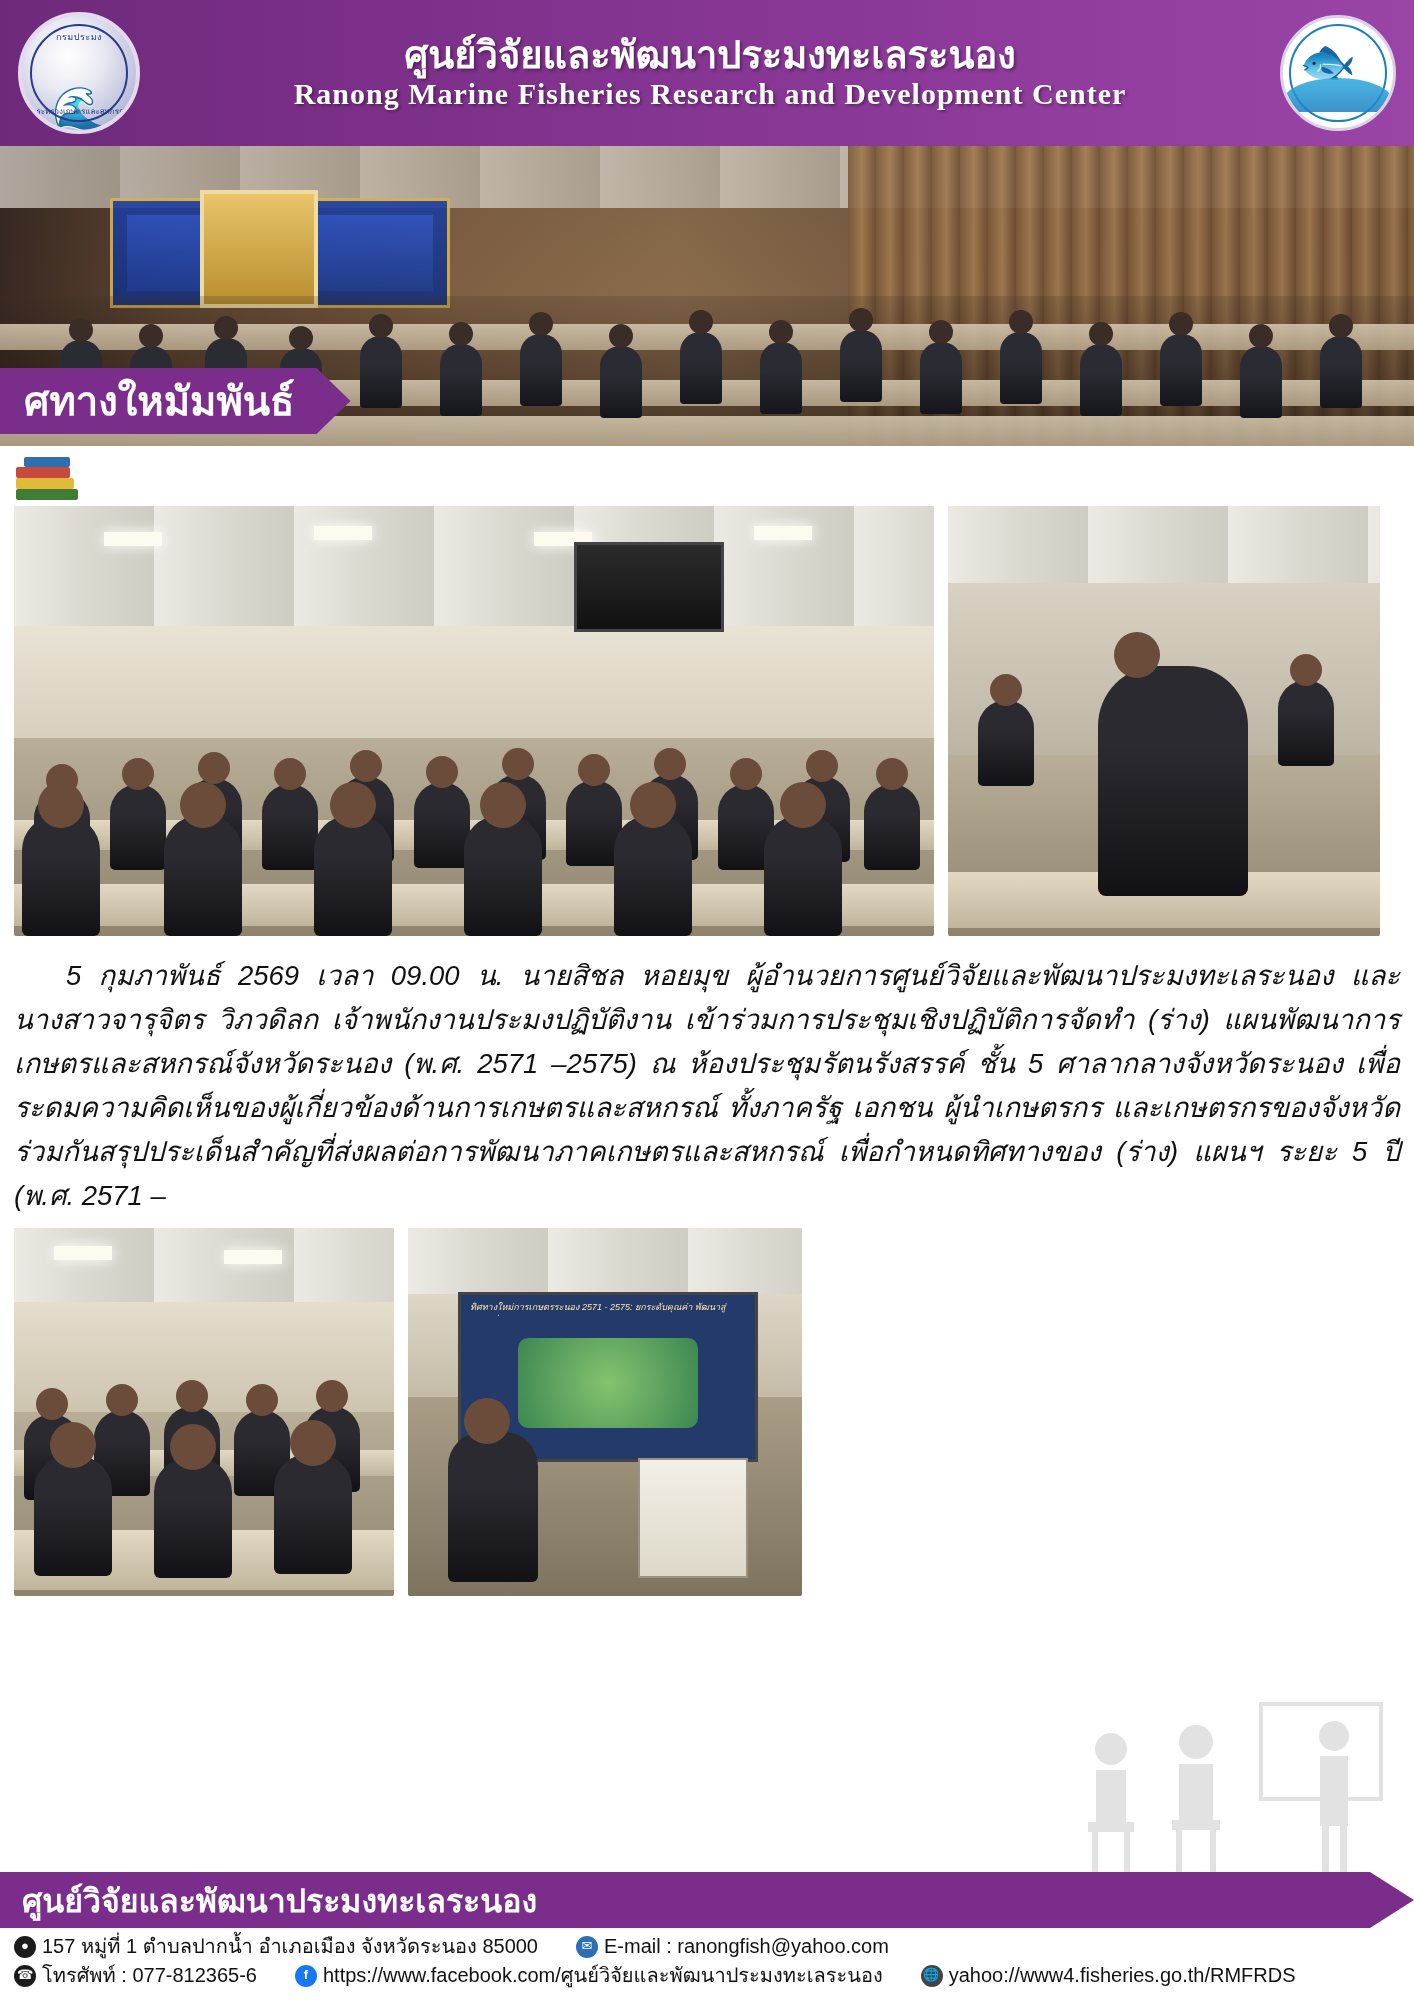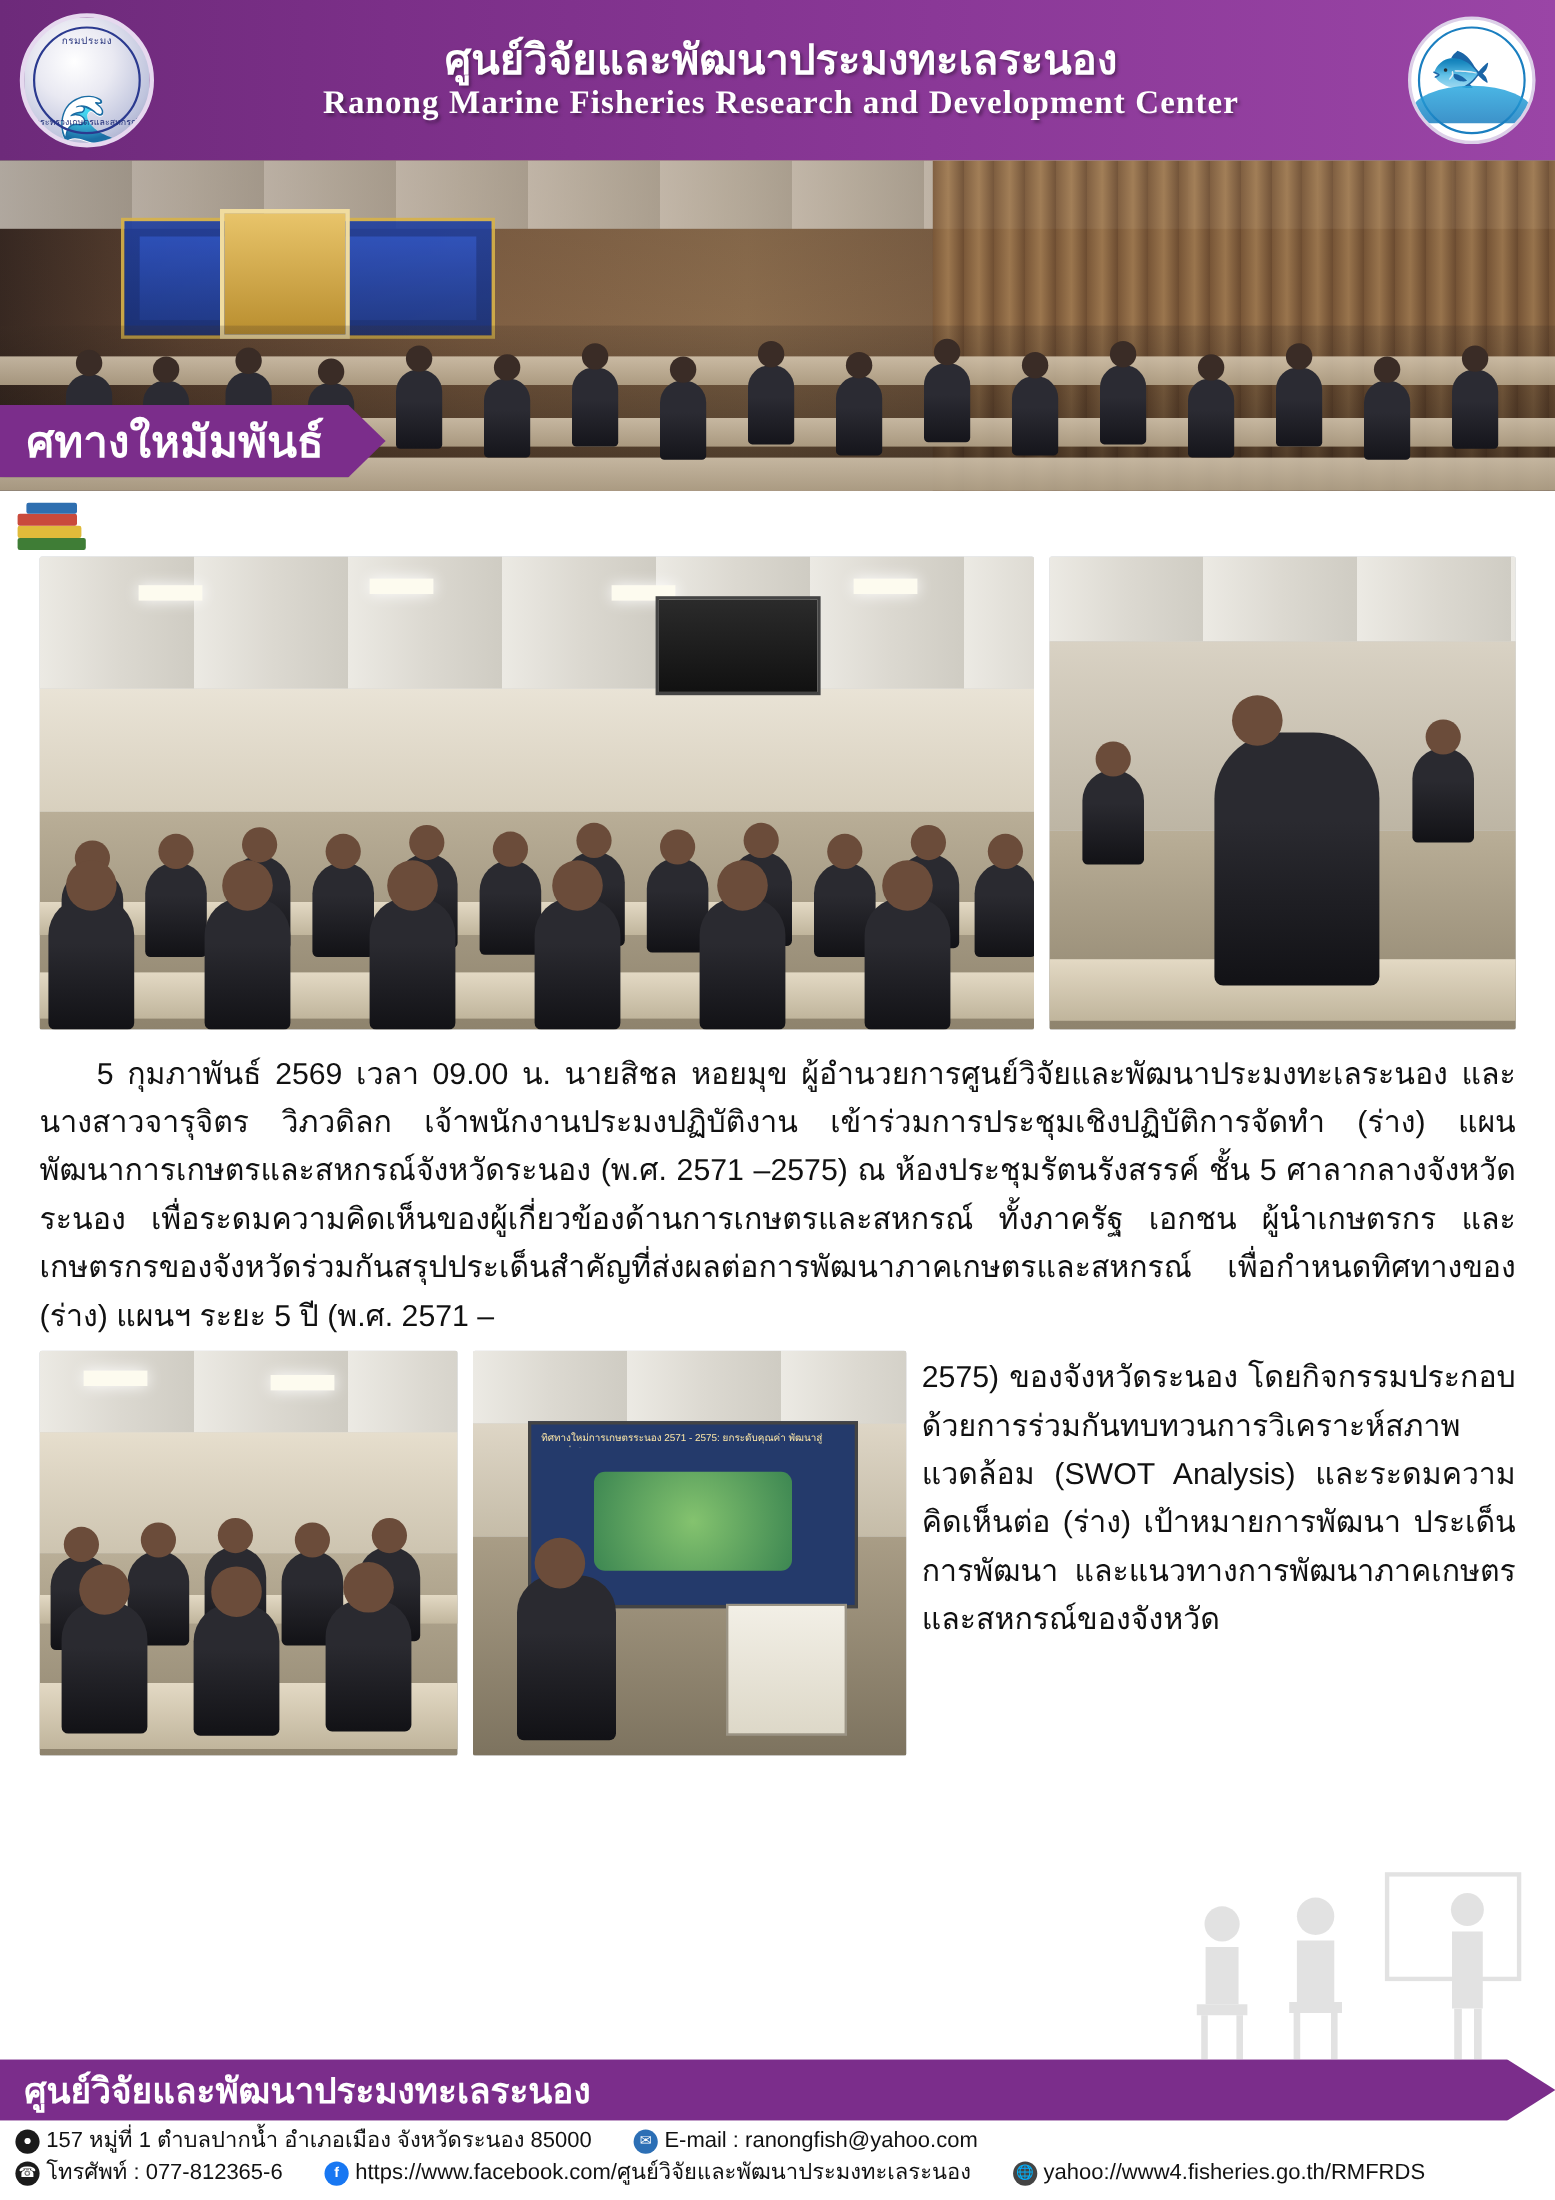--- a/index.html
+++ b/index.html
@@ -179,21 +179,21 @@
     font-size: 30px; color: #111;
   }
   .books { display: inline-block; width: 74px; height: 46px; position: relative; }
   .books i { position: absolute; left: 6px; border-radius: 2px; display:block; }
   .books .b1 { bottom: 0;  width: 62px; height: 11px; background: #3f7d36; }
   .books .b2 { bottom: 11px; width: 58px; height: 11px; background: #e0bb3a; }
   .books .b3 { bottom: 22px; width: 54px; height: 11px; background: #c94a3c; }
   .books .b4 { bottom: 33px; width: 46px; height: 10px; background: #2f6fb0; left: 14px; }
 
   
-  .content { padding: 0 36px; }
+  .content { padding: 0 14px; font-style: italic; }
 
   .photo-row {
     display: flex; gap: 14px;
   }
   .photo {
     position: relative; overflow: hidden; border-radius: 2px;
     background: #cfd3d8;
   }
   .photo-a { width: 920px; height: 430px; }
   .photo-b { width: 432px; height: 430px; }
@@ -437,21 +437,20 @@
         <div class="rm-floor" style="height:54%; background:linear-gradient(180deg,#a99d86,#7d735f);"></div>
         <div class="rm-screen" style="left:50px; top:64px; width:300px; height:170px; background:#243a6b;"></div>
         <div style="position:absolute; left:58px; top:70px; width:284px; height:18px; color:#ffe9a8; font-size:9px; padding:2px 4px; overflow:hidden;">ทิศทางใหม่การเกษตรระนอง 2571 - 2575: ยกระดับคุณค่า พัฒนาสู่ความยั่งยืน</div>
         <div style="position:absolute; left:110px; top:110px; width:180px; height:90px; background:radial-gradient(circle at 50% 50%, #8fd26f, #3f8f4f);border-radius:10px;opacity:.9"></div>
         <div class="rm-person" style="left:40px; bottom:14px; width:90px; height:150px;"></div>
         <div style="position:absolute; left:230px; bottom:18px; width:110px; height:120px; background:linear-gradient(180deg,#f2efe6,#ddd8c8); border:2px solid #9a9384;"></div>
       </div>
 
     </div>
 
-    <div class="wrap-text">2575) ของจังหวัดระนอง โดยกิจกรรมประกอบด้วยการร่วมกันทบทวนการวิเคราะห์สภาพแวดล้อม (SWOT Analysis) และระดมความคิดเห็นต่อ (ร่าง) เป้าหมายการพัฒนา ประเด็นการพัฒนา และแนวทางการพัฒนาภาคเกษตรและสหกรณ์ของจังหวัด</div>
   </div>
 </div>
 
 <svg class="silhouette" viewBox="0 0 330 210">
   <rect x="195" y="10" width="120" height="95" fill="none" stroke="#9a9a9a" stroke-width="4"></rect>
   <circle cx="45" cy="55" r="16" fill="#9a9a9a"></circle>
   <path d="M30 76 h30 v52 h-30 z" fill="#9a9a9a"></path>
   <path d="M22 128 h46 v10 h-46 z" fill="#9a9a9a"></path>
   <rect x="26" y="138" width="6" height="62" fill="#9a9a9a"></rect>
   <rect x="58" y="138" width="6" height="62" fill="#9a9a9a"></rect>

